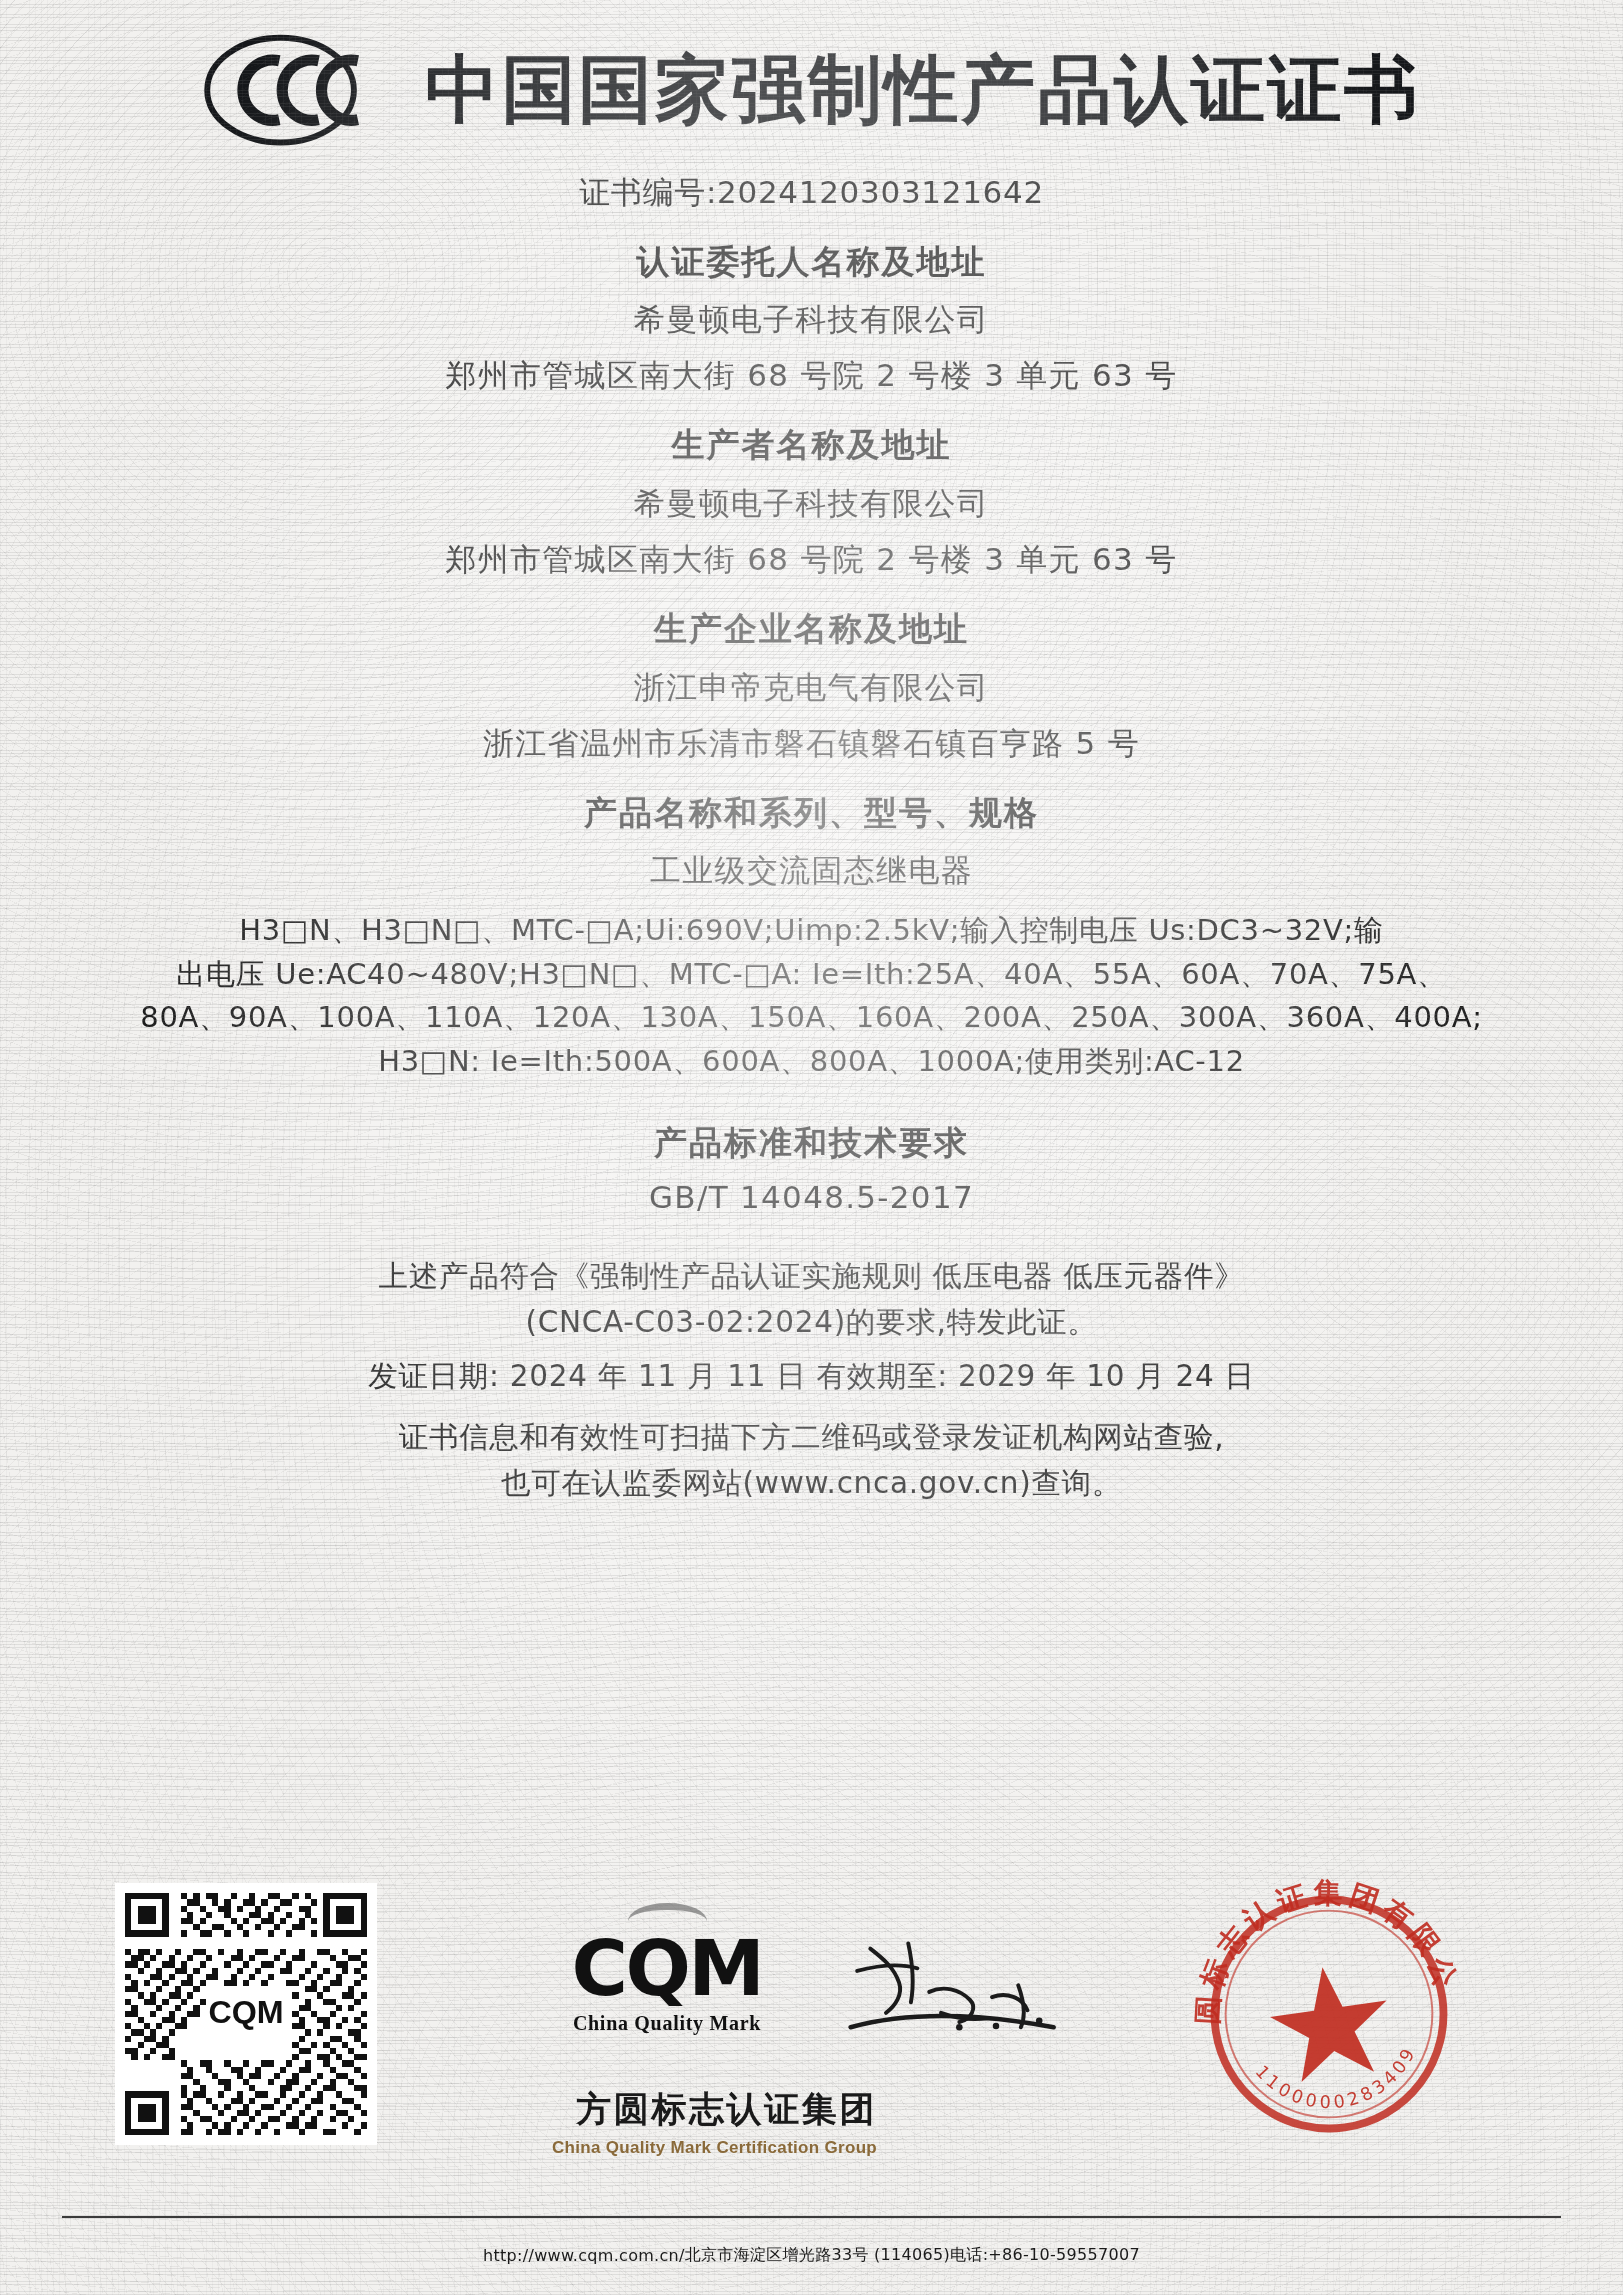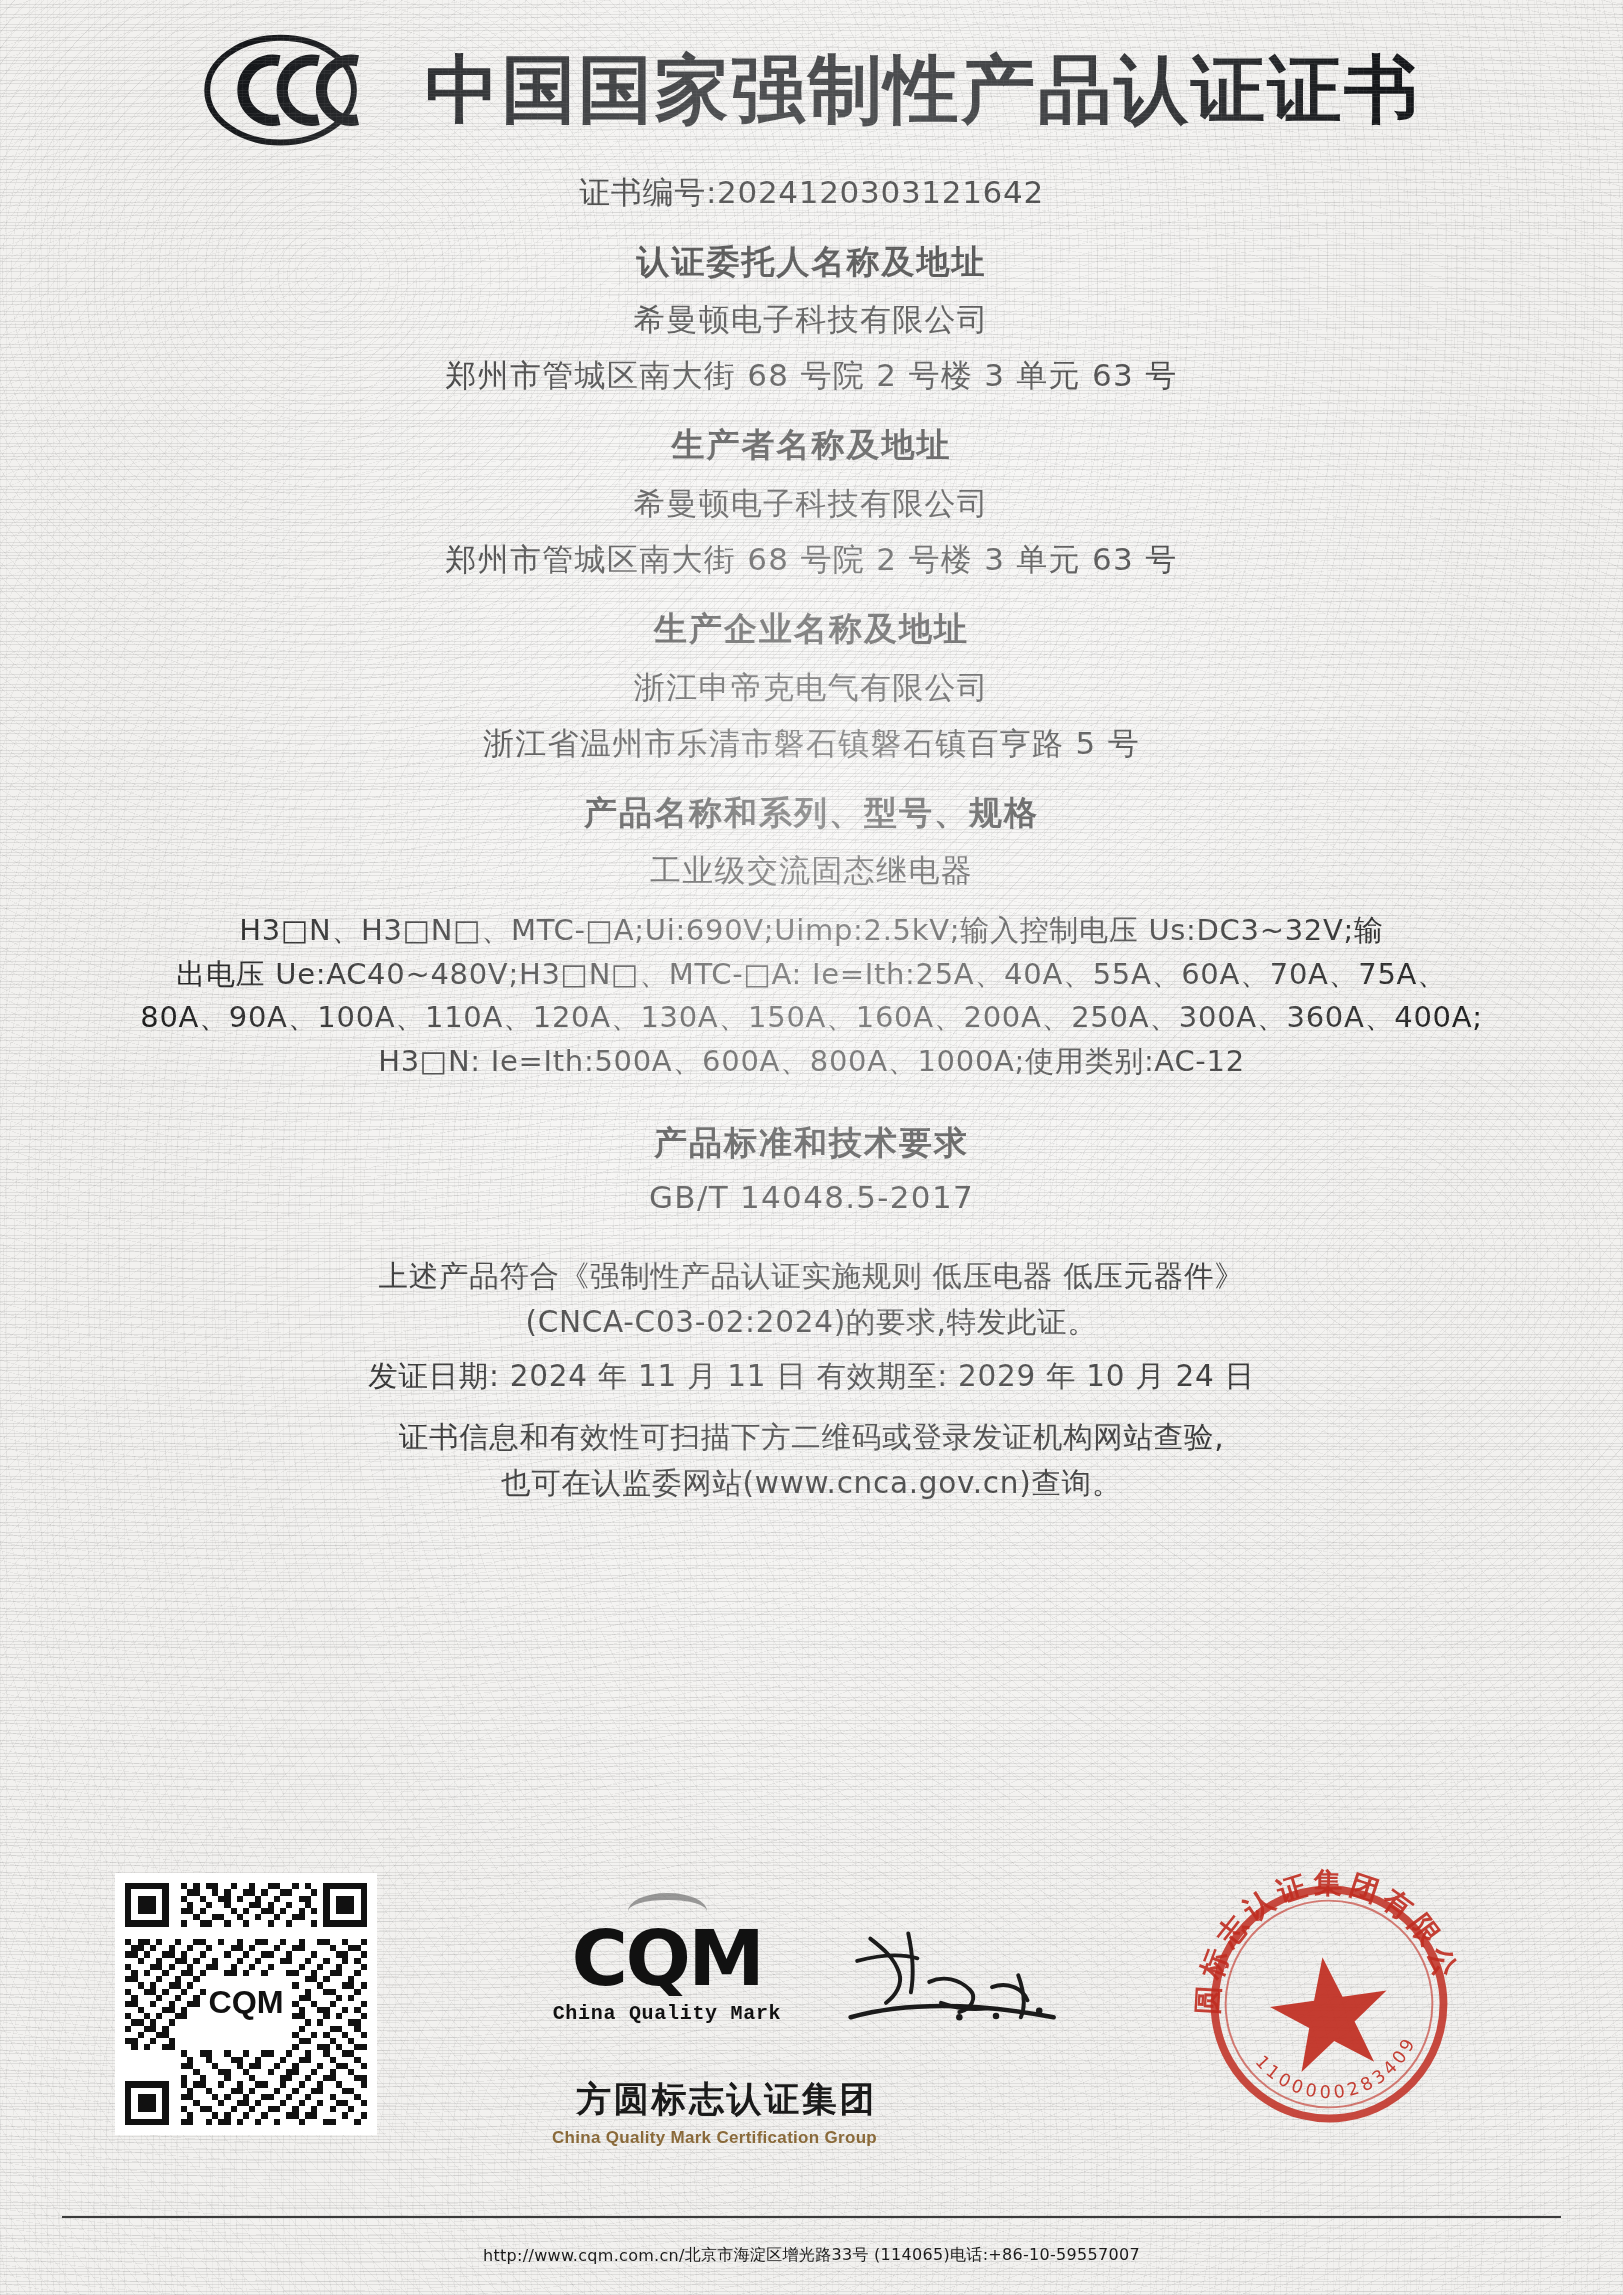--- a/index.html
+++ b/index.html
@@ -127,21 +127,21 @@
   }
   .verify {
     margin-top: 15.7px;
   }
 
   
   .bottom {
     position: absolute;
     left: 0;
     right: 0;
-    bottom: 95px;
+    bottom: 85px;
     height: 340px;
   }
   .qr {
     position: absolute;
     left: 115px;
     top: 13px;
     width: 262px;
     height: 262px;
     background: #fff;
     padding: 3.9px;
@@ -162,21 +162,21 @@
     letter-spacing: -2.6px;
     line-height: 1;
     font-family: "DejaVu Sans", sans-serif;
     color: #111;
   }
   .cqm-sub {
     font-size: 20px;
     font-weight: bold;
     letter-spacing: 0.7px;
     margin-top: 5.2px;
-    font-family: Liberation Mono, monospace;
+    font-family: Liberation Serif, serif;
     color: #111;
   }
   .cqm-arc {
     width: 79px;
     height: 18.3px;
     margin: 0 auto 1.3px auto;
     border-top: 7.9px solid #6a6a6a;
     border-radius: 39px 39px 0 0 / 18.3px 18.3px 0 0;
     opacity: 0.65;
   }

